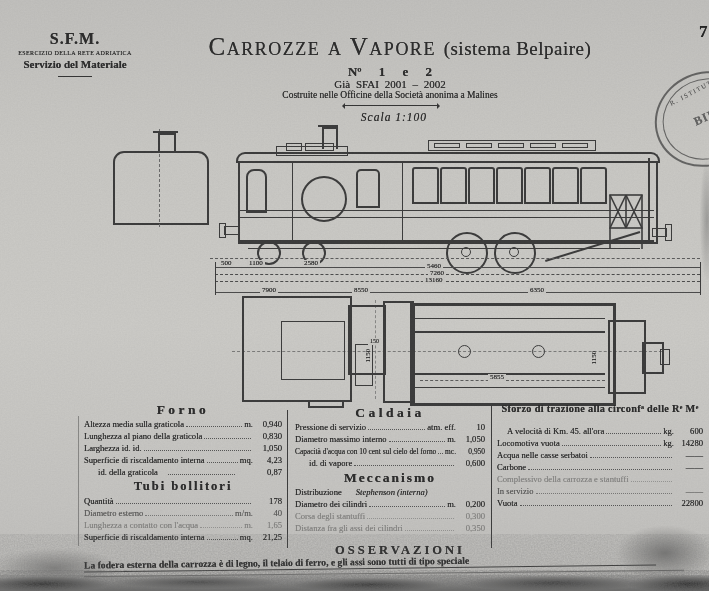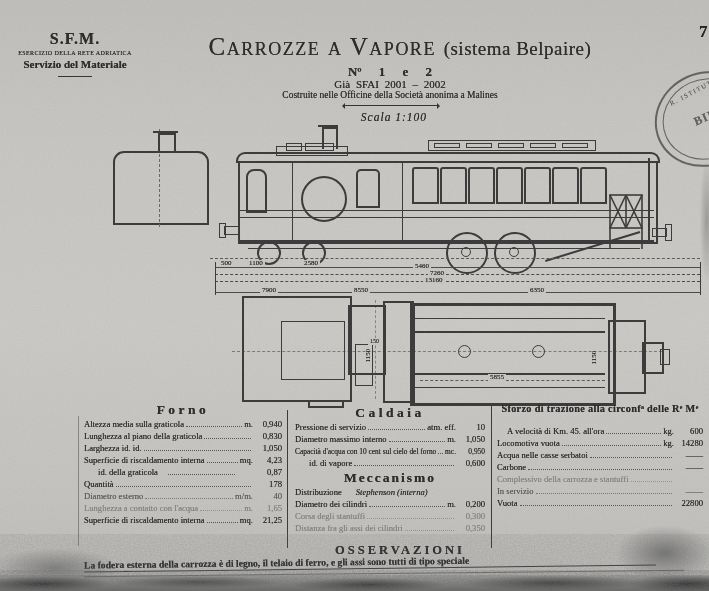--- a/index.html
+++ b/index.html
@@ -166,21 +166,21 @@
   <div>
     <div class="dimline" style="left:215px;top:267px;width:485px;"></div>
     <div class="dimline" style="left:215px;top:274px;width:485px;border-top-style:dashed;"></div>
     <div class="dimline" style="left:215px;top:281px;width:485px;border-top-style:dashed;"></div>
     <div class="dimline" style="left:215px;top:292px;width:485px;"></div>
     <div class="vl" style="left:215px;top:262px;height:33px;border-left-width:1px;"></div>
     <div class="vl" style="left:700px;top:262px;height:33px;border-left-width:1px;"></div>
     <span class="dimlbl" style="left:219px;top:260px;">500</span>
     <span class="dimlbl" style="left:247px;top:260px;">1100</span>
     <span class="dimlbl" style="left:302px;top:260px;">2580</span>
-    <span class="dimlbl" style="left:413px;top:263px;">5460</span>
+    <span class="dimlbl" style="left:425px;top:263px;">5460</span>
     <span class="dimlbl" style="left:428px;top:270px;">7260</span>
     <span class="dimlbl" style="left:423px;top:277px;">13160</span>
     <span class="dimlbl" style="left:260px;top:287px;">7900</span>
     <span class="dimlbl" style="left:344px;top:287px;margin-left:8px;">8550</span>
     <span class="dimlbl" style="left:528px;top:287px;">6350</span>
   </div>
 
   <div>
     <div class="abs dash" style="left:232px;top:351px;width:430px;opacity:.7;"></div>
     <div class="abs" style="left:375px;top:300px;height:99px;border-left:1px dashed #6a6a6a;opacity:.7;"></div>
@@ -236,20 +236,21 @@
         <span class="dots"></span>
         <span class="unit">mq.</span>
         <span class="val">4,23</span>
       </div>
     <div class="row" style="padding-left:14px;gap:8px;">
         <span class="lbl">id.  della graticola</span>
         <span class="dots"></span>
         <span class="unit"></span>
         <span class="val">0,87</span>
       </div>
+    <div class="tbl-h2" style="margin-top:2px;">Tubi bollitori</div>
     <div class="row">
         <span class="lbl">Quantità</span>
         <span class="dots"></span>
         <span class="unit"></span>
         <span class="val">178</span>
       </div>
     <div class="row dim7">
         <span class="lbl">Diametro esterno</span>
         <span class="dots"></span>
         <span class="unit">m/m.</span>

